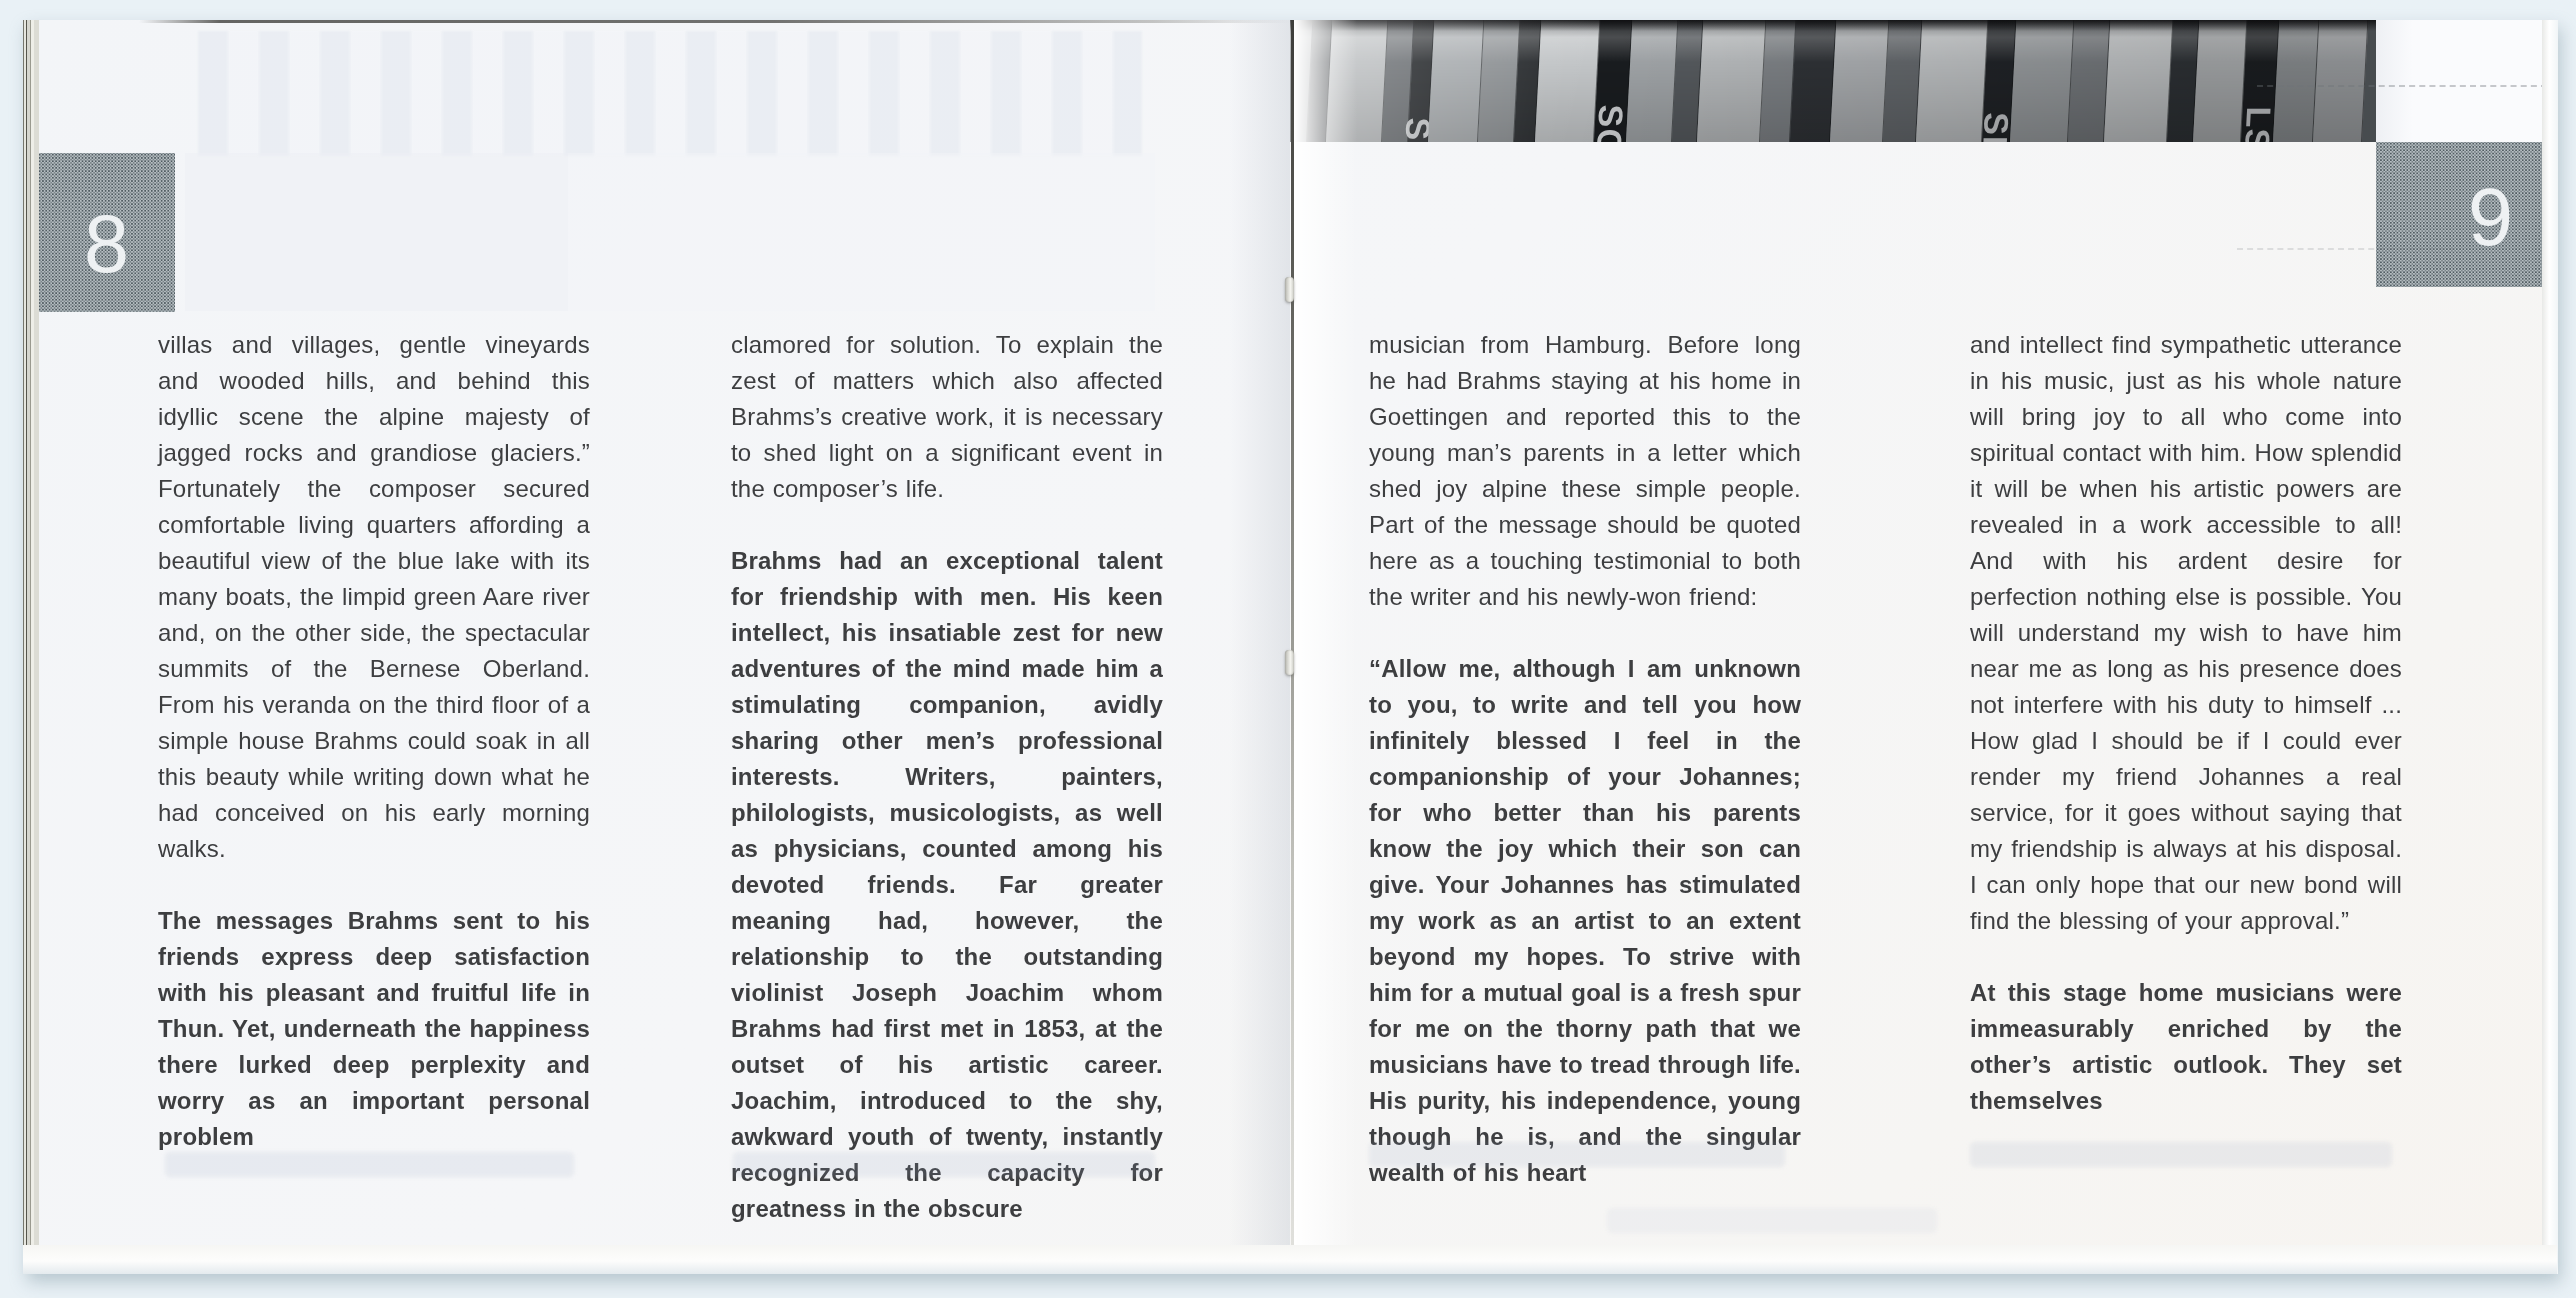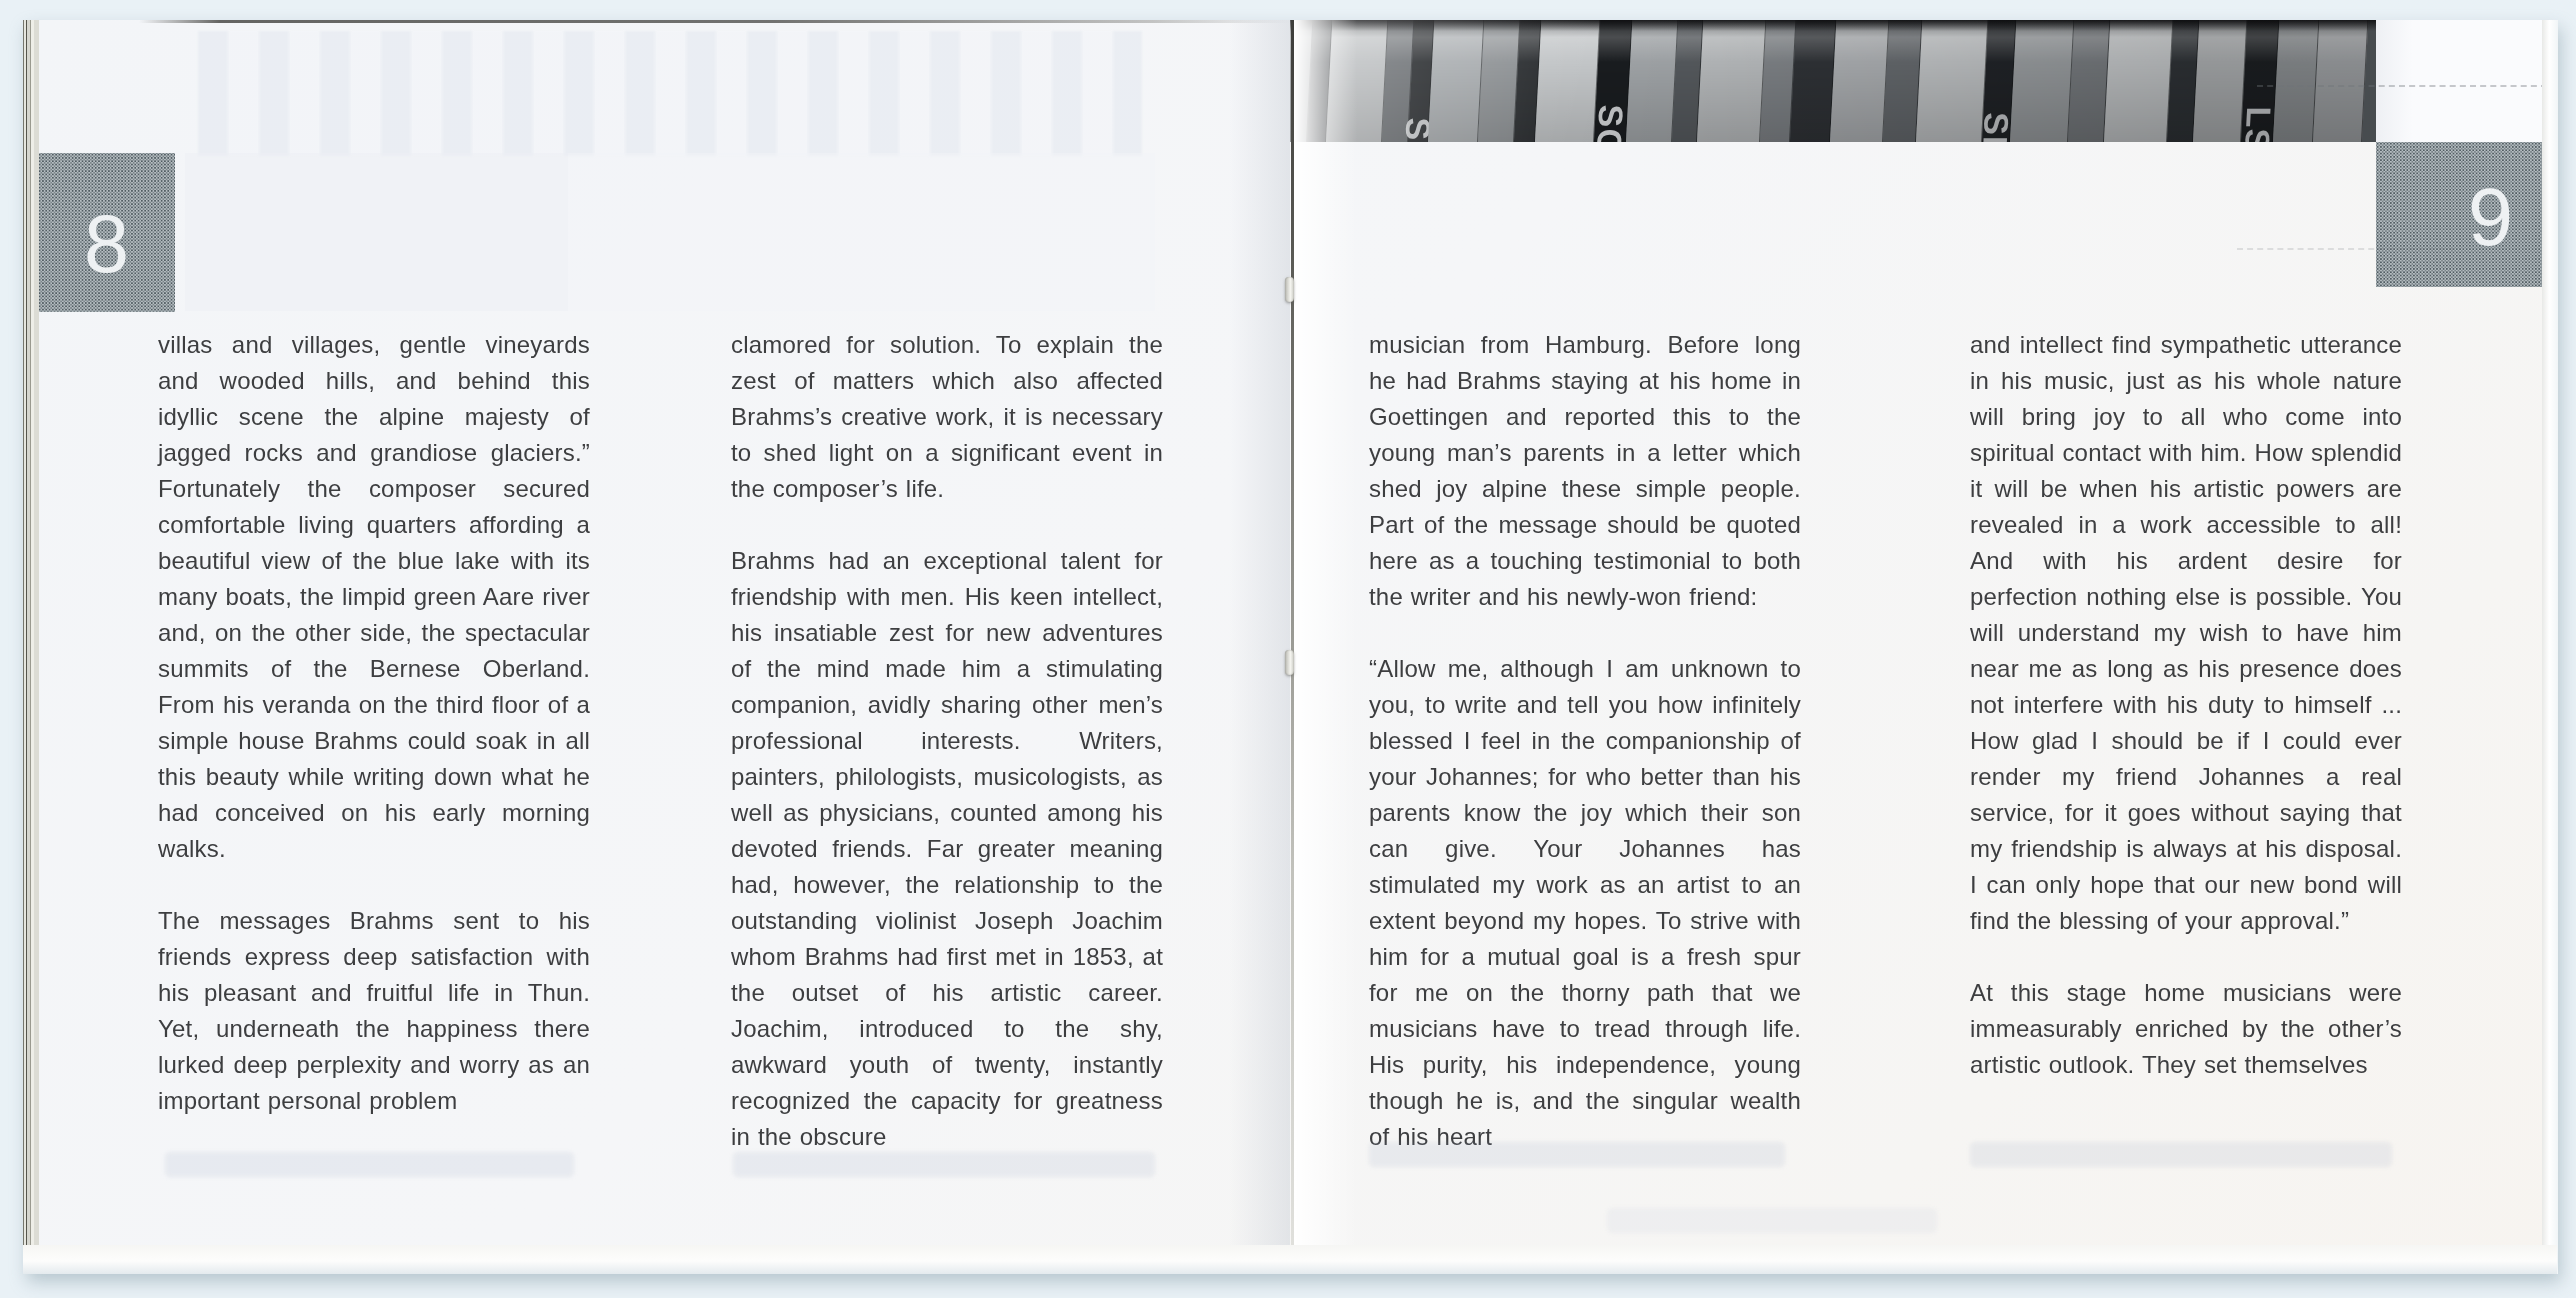--- a/index.html
+++ b/index.html
@@ -74,21 +74,21 @@
   .ghost-row{position:absolute;height:25px;border-radius:5.3px;background:rgba(148,160,188,.14);filter:blur(2px);}
 
   
   .streak{position:absolute;height:0;border-top:2px dashed rgba(110,116,122,.38);}
 
   
   .col{position:absolute;width:432px;height:832px;top:307px;
        font-size:24px;line-height:36px;color:#3d3e40;font-weight:300;
        text-align:justify;letter-spacing:0.2px;word-spacing:1px;}
   .col p{margin:0 0 36px 0;}
-  .col p:last-child{margin-bottom:0;}
+  .col p:last-child{margin-bottom:0;font-weight:bold;}
   .col-l1{left:119px;margin-left:16px;}
   .col-l2{left:708px;}
   .col-r1{left:1346px;}
   .col-r2{left:1947px;}
 </style>
 </head>
 <body>
 
 <div id="canvas">
   <div class="paper">

